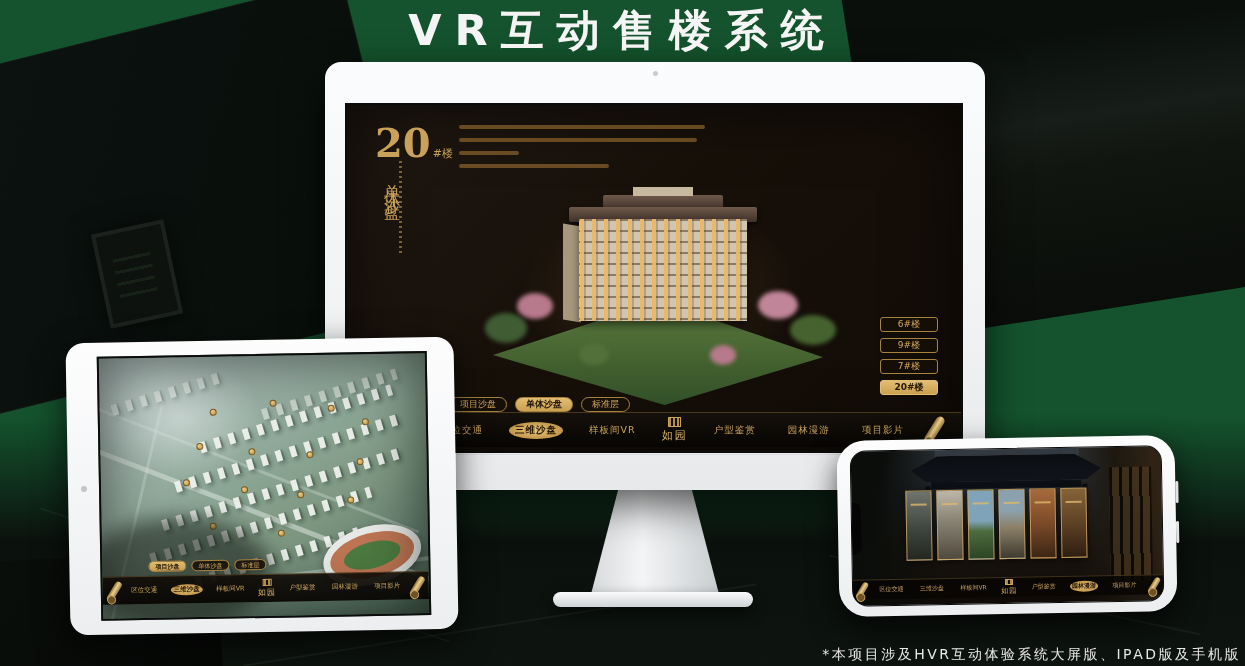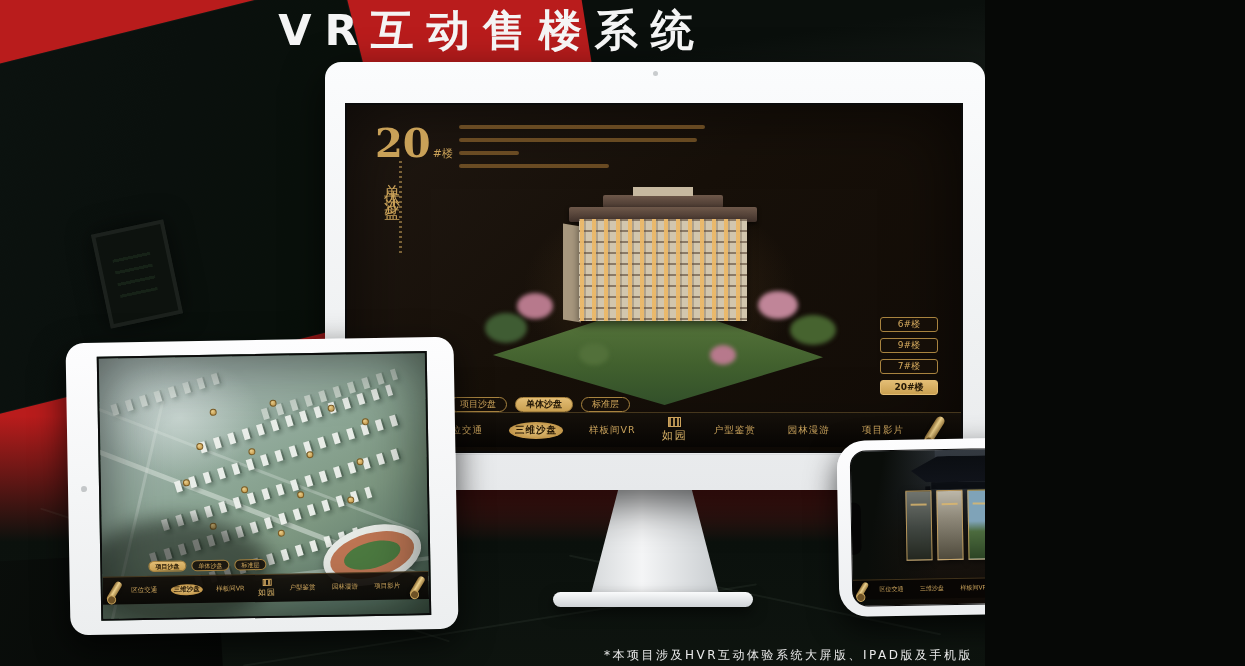--- a/index.html
+++ b/index.html
@@ -1,18 +1,18 @@
 <!DOCTYPE html>
 <html><head>
 <meta charset="utf-8">
 <style>
   * { margin:0; padding:0; box-sizing:border-box; }
   html,body { width:1245px; height:666px; background:#060806; overflow:hidden; }
   body { font-family:"DejaVu Sans","Liberation Sans",sans-serif; }
-  .stage { position:relative; width:985px; height:666px; background:#b91c1c; overflow:hidden; }
+  .stage { position:relative; width:1245px; height:666px; background:#14532d; overflow:hidden; }
 
   
   .bg { position:absolute; z-index:0; }
   .bgA { left:-80px; top:30px; width:470px; height:340px; transform:rotate(-14deg);
          background:linear-gradient(120deg,#0c1310 0%,#0a100d 50%,#081009 100%);
          border:1px solid rgba(255,255,255,.03); }
   .bgB { right:-60px; top:-50px; width:440px; height:360px; transform:rotate(-9deg);
          background:linear-gradient(180deg,#0a0f0c 22%,#171d19 46%,#11150f 60%,#0a0d0a 100%); }
   .bgC { left:0; bottom:-30px; width:100%; height:280px;
          background:linear-gradient(180deg,rgba(10,14,11,0) 0%,#0b110d 45%,#0e140f 100%); }
@@ -24,21 +24,21 @@
          border:4px solid rgba(140,152,140,.12); background:rgba(14,19,15,.85);
          box-shadow:0 0 24px rgba(0,0,0,.55); }
   .bgFrame:after { content:""; position:absolute; left:12px; top:20px; width:38px; height:44px;
          background:repeating-linear-gradient(0deg,rgba(90,150,90,.12) 0 3px,transparent 3px 12px); }
   .bgD { left:-20px; bottom:-10px; width:240px; height:120px; transform:rotate(-3deg);
          background:linear-gradient(120deg,#0a0e0b,#060806); }
 
   
   .main-title { position:absolute; z-index:6; top:2px; left:0; width:100%; text-align:center;
     font-size:43px; font-weight:bold; color:#f4f4f4; letter-spacing:13px; }
-  .footnote { position:absolute; z-index:6; right:12px; bottom:2px; font-size:12px;
+  .footnote { position:absolute; z-index:6; right:4px; bottom:2px; font-size:14px;
     color:#e9e9e9; letter-spacing:2.5px;text-align:right; }
   .scroll-icon { width:9px; height:30px; border-radius:5px; flex:0 0 auto;
     background:linear-gradient(90deg,#8a6a33,#ecd08c 45%,#9a7a3f);
     transform:rotate(32deg); position:relative; box-shadow:0 1px 3px rgba(0,0,0,.6); }
   .scroll-icon:after { content:""; position:absolute; left:1px; bottom:-2px; width:7px; height:7px;
     border-radius:50%; background:#6e5226; border:1px solid #caa55c; }
   .seal { width:13px; height:10px; border:1px solid #cda35c; margin:0 auto 1px auto;
     background:repeating-linear-gradient(90deg,rgba(205,163,92,.85) 0 2px,transparent 2px 4px); }
 
   

